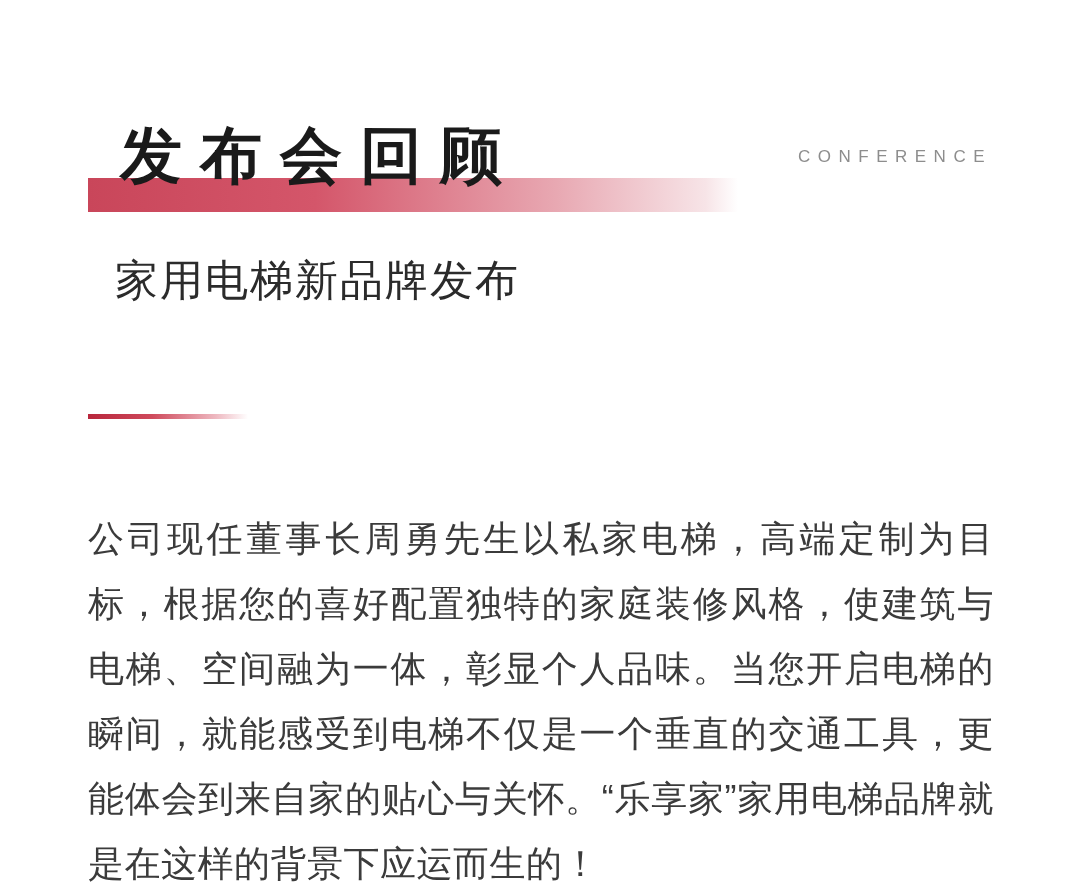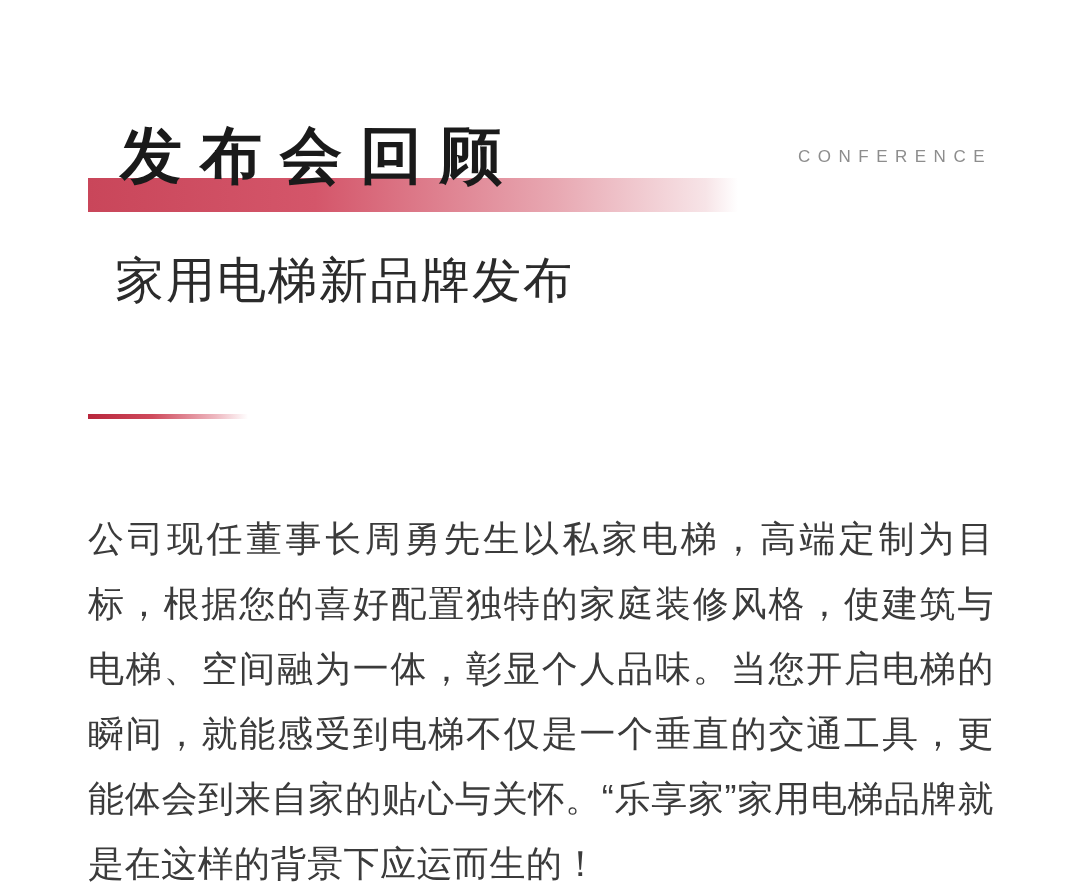--- a/index.html
+++ b/index.html
@@ -64,21 +64,21 @@
   }
   .en-title .line2 {
     display: block;
   }
 
   
   .subtitle {
     position: absolute;
     left: 115px;
     top: 214px;
-    font-size: 49px;
+    font-size: 43px;
     line-height: 60px;
     letter-spacing: 2px;
     color: #2b2b2b;
     font-weight: 400;
     white-space: nowrap;
   }
 
   
   .divider {
     position: absolute;

